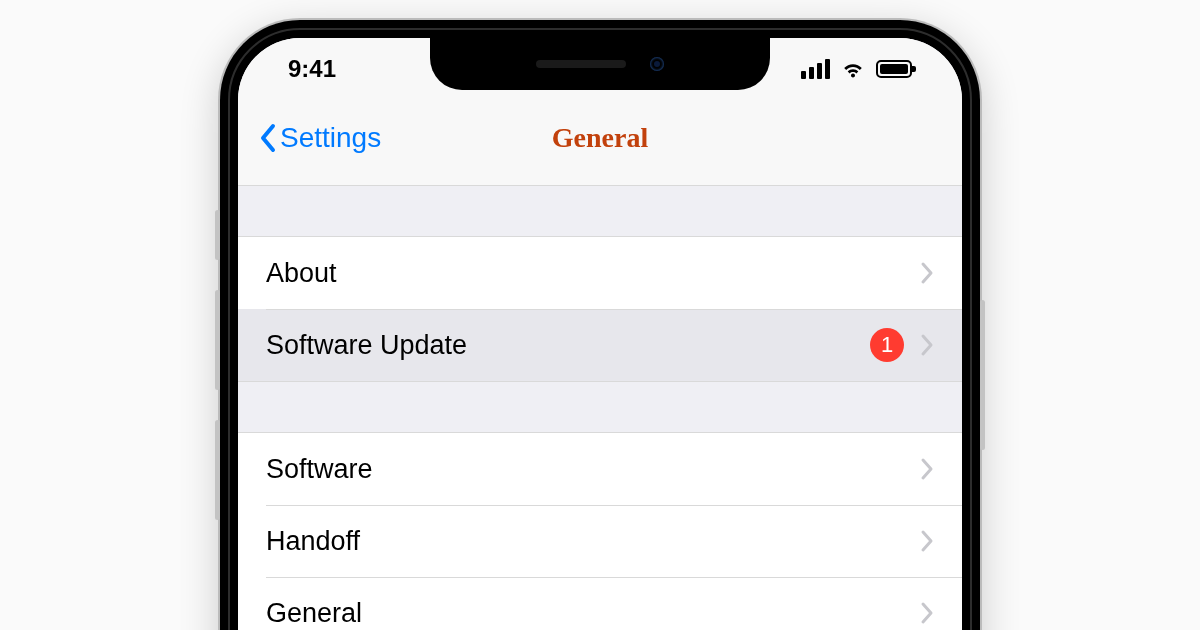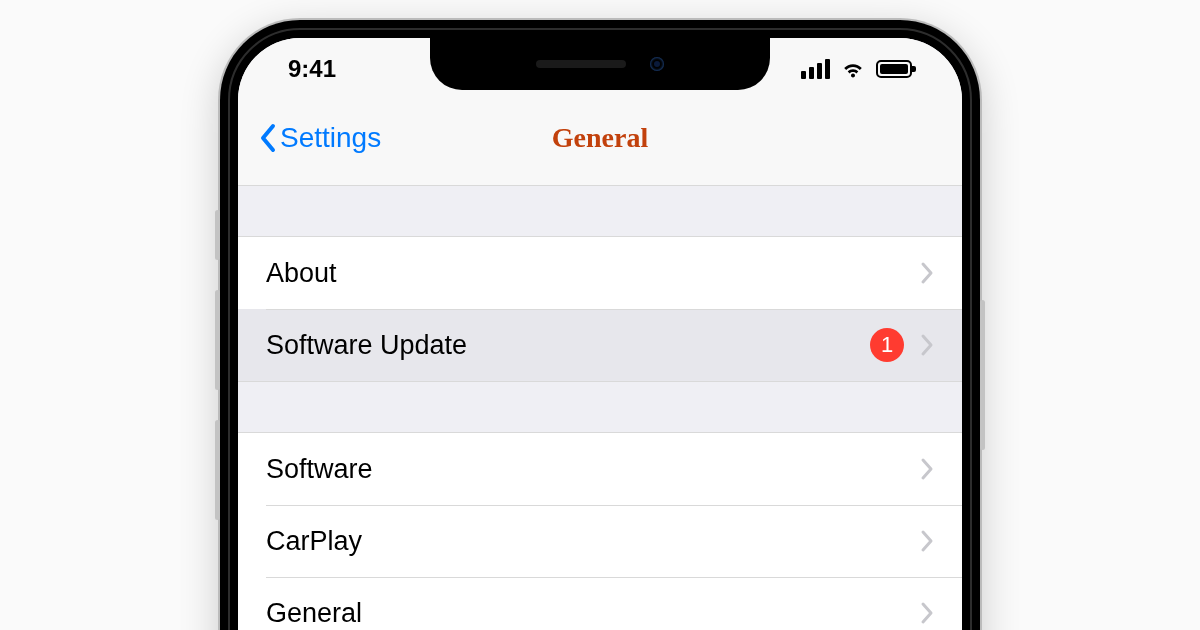--- a/index.html
+++ b/index.html
@@ -297,21 +297,21 @@
         <span>Software</span>
         <div class="row-right">
           <span class="chevron">
             <svg width="14" height="24" viewBox="0 0 14 24">
                 <path d="M3 3l8 9-8 9" stroke="#c7c7cc" stroke-width="3" fill="none" stroke-linecap="round" stroke-linejoin="round"></path>
               </svg>
           </span>
         </div>
       </div>
       <div class="row">
-        <span>CarPlay</span>
+        <span>Handoff</span>
         <div class="row-right">
           <span class="chevron">
             <svg width="14" height="24" viewBox="0 0 14 24">
                 <path d="M3 3l8 9-8 9" stroke="#c7c7cc" stroke-width="3" fill="none" stroke-linecap="round" stroke-linejoin="round"></path>
               </svg>
           </span>
         </div>
       </div>
       <div class="row">
         <span>General</span>

